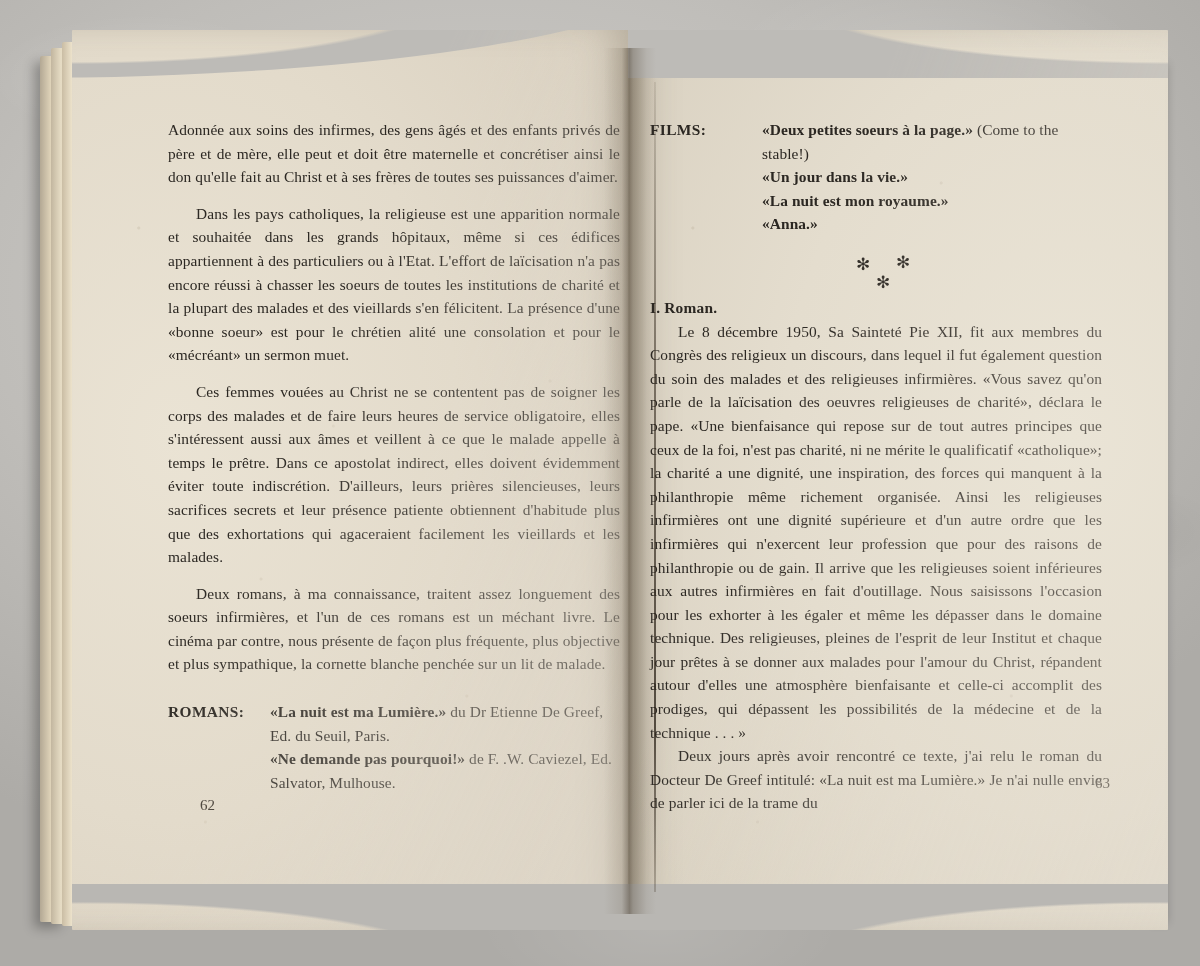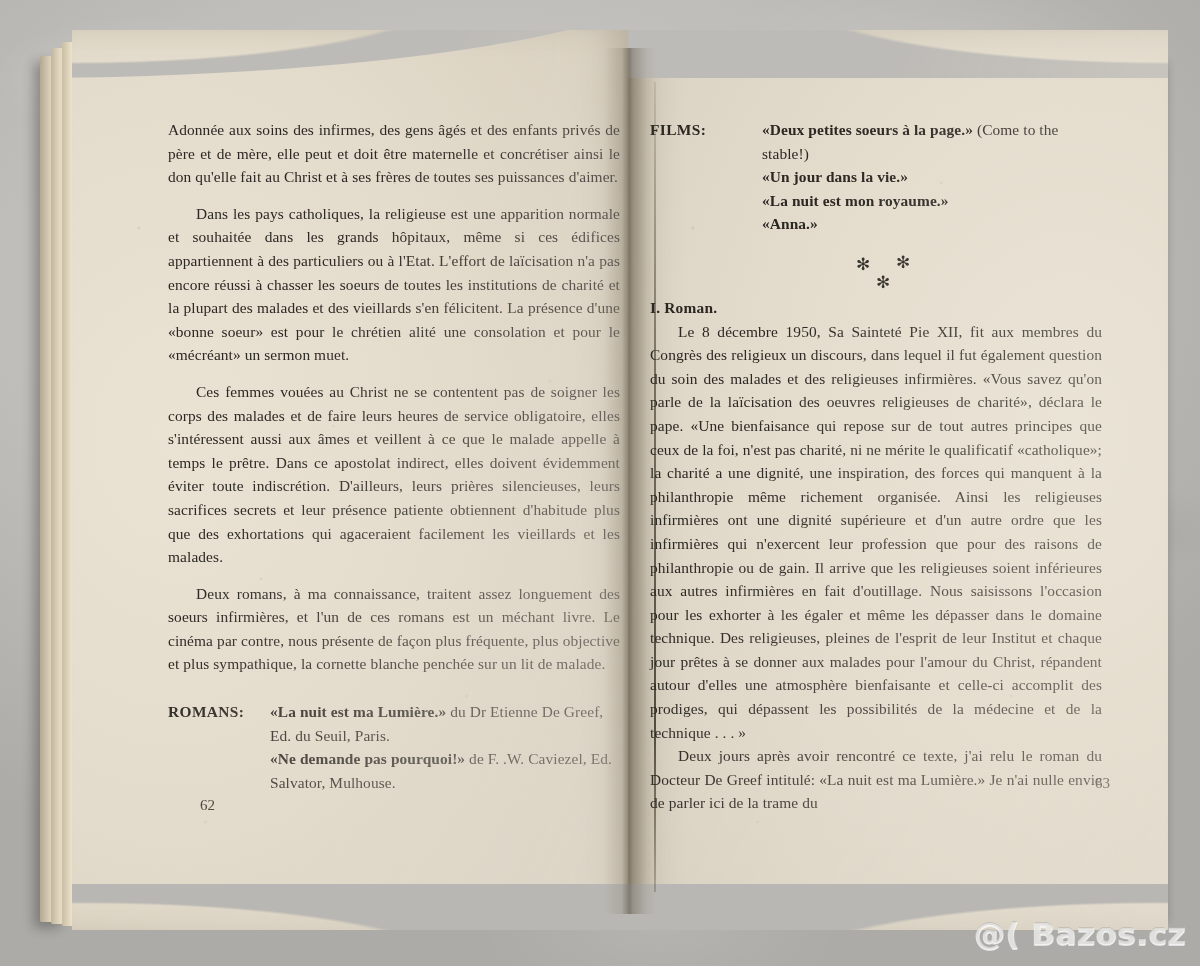--- a/index.html
+++ b/index.html
@@ -314,15 +314,14 @@
 
       <div class="folio folio-right">63</div>
       <div class="inkfade"></div>
     </div>
 
     <div class="gutter"></div>
     <div class="gutter-line"></div>
 
   </div>
 
-  <div id="watermark">@( Bazos.cz</div>
 
 </div>
 
 </body></html>

